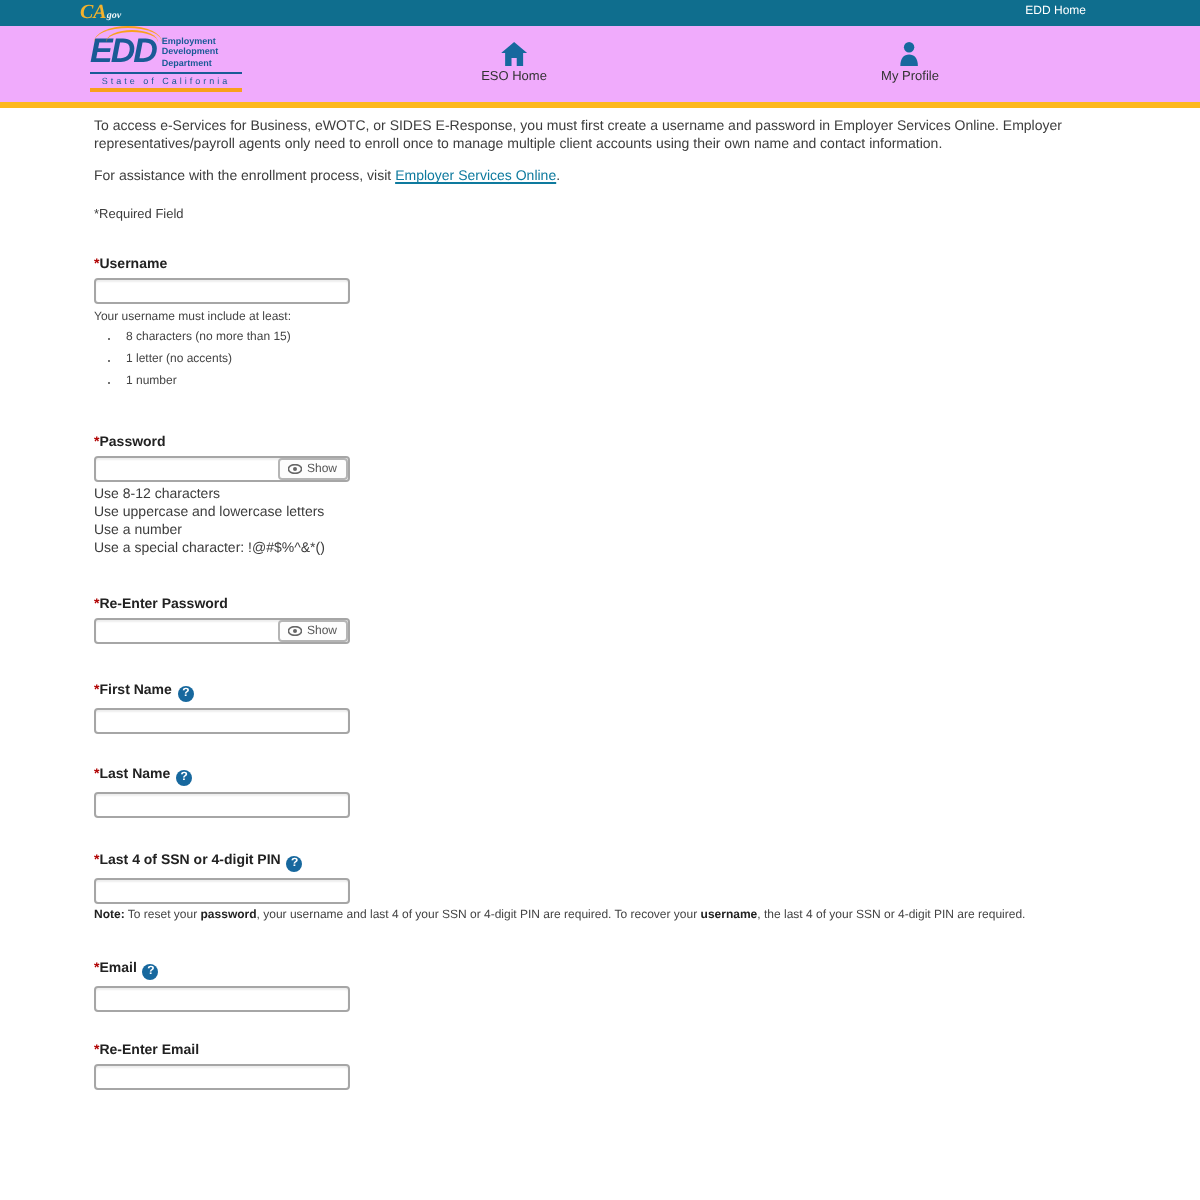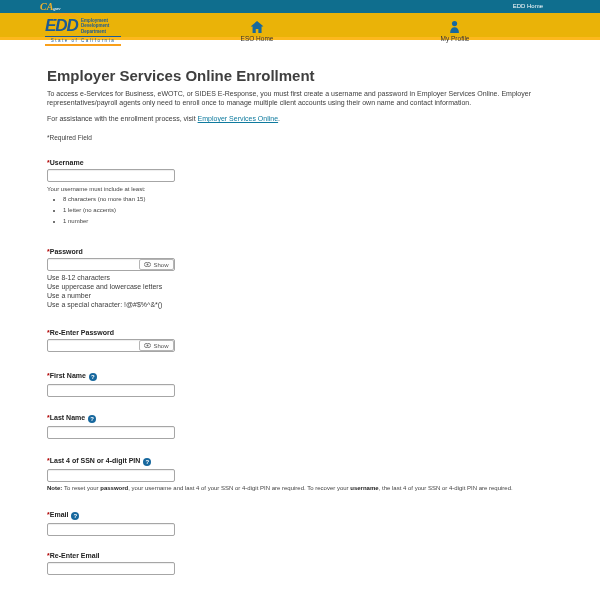--- a/index.html
+++ b/index.html
@@ -9,21 +9,21 @@
   
   .topbar { position:relative; height:13px; background:#0f6e8e; }
   .ca-logo { position:absolute; left:40px; top:0px; line-height:13px;
     font-family:"Liberation Serif", serif; font-style:italic; font-weight:bold;
     font-size:10px; color:#f3b22c; }
   .ca-logo .gov { font-size:5px; color:#eef5f8; font-style:italic; }
   .topbar-link { position:absolute; right:57px; top:0; line-height:13px;
     font-size:6px; color:#ffffff; text-decoration:none; cursor:pointer; }
 
   
-  .header { position:relative; height:27px; background:#eab308;
+  .header { position:relative; height:41px; background:#f0abfc;
     border-bottom:3px solid #FDB81E; }
   .edd-logo { position:absolute; left:45px; top:4px; width:76px; cursor:pointer; }
   .edd-top { display:flex; align-items:flex-end; }
   .edd-word { font-size:17px; font-weight:bold; font-style:italic;
     color:#1a5a96; letter-spacing:-1px; line-height:17px; position:relative; }
   .edd-arc { position:absolute; left:2px; top:-4px; width:34px; height:8px;
     border-top:1.5px solid #f9a01b; border-radius:50% 50% 0 0 / 100% 100% 0 0; }
   .edd-arc2 { position:absolute; left:8px; top:-2px; width:26px; height:6px;
     border-top:1px solid #f9a01b; border-radius:50% 50% 0 0 / 100% 100% 0 0; }
   .edd-lines { margin-left:3px; font-size:4.5px; font-weight:bold;
@@ -114,21 +114,20 @@
           <circle cx="5" cy="2.6" r="2.6" fill="#17689e"></circle>
           <path d="M0.6 12 C0.6 8.2 2.4 6.3 5 6.3 C7.6 6.3 9.4 8.2 9.4 12 Z" fill="#17689e"></path>
         </svg>
     </div>
     <div class="lbl">My Profile</div>
   </div>
 </div>
 
 <div class="content">
 
-  <h1 class="page-title">Employer Services Online Enrollment</h1>
 
   <p class="intro">To access e-Services for Business, eWOTC, or SIDES E-Response, you must first create a username and password in Employer Services Online. Employer representatives/payroll agents only need to enroll once to manage multiple client accounts using their own name and contact information.</p>
 
   <p class="assist"><span>For assistance with the enrollment process, visit </span><a>Employer Services Online</a><span>.</span></p>
 
   <div class="required-note">*Required Field</div>
 
   <div class="g18">
     <div class="field-label"><span class="star">*</span><span>Username</span></div>
     <input class="txt" type="text" value="" style="">

